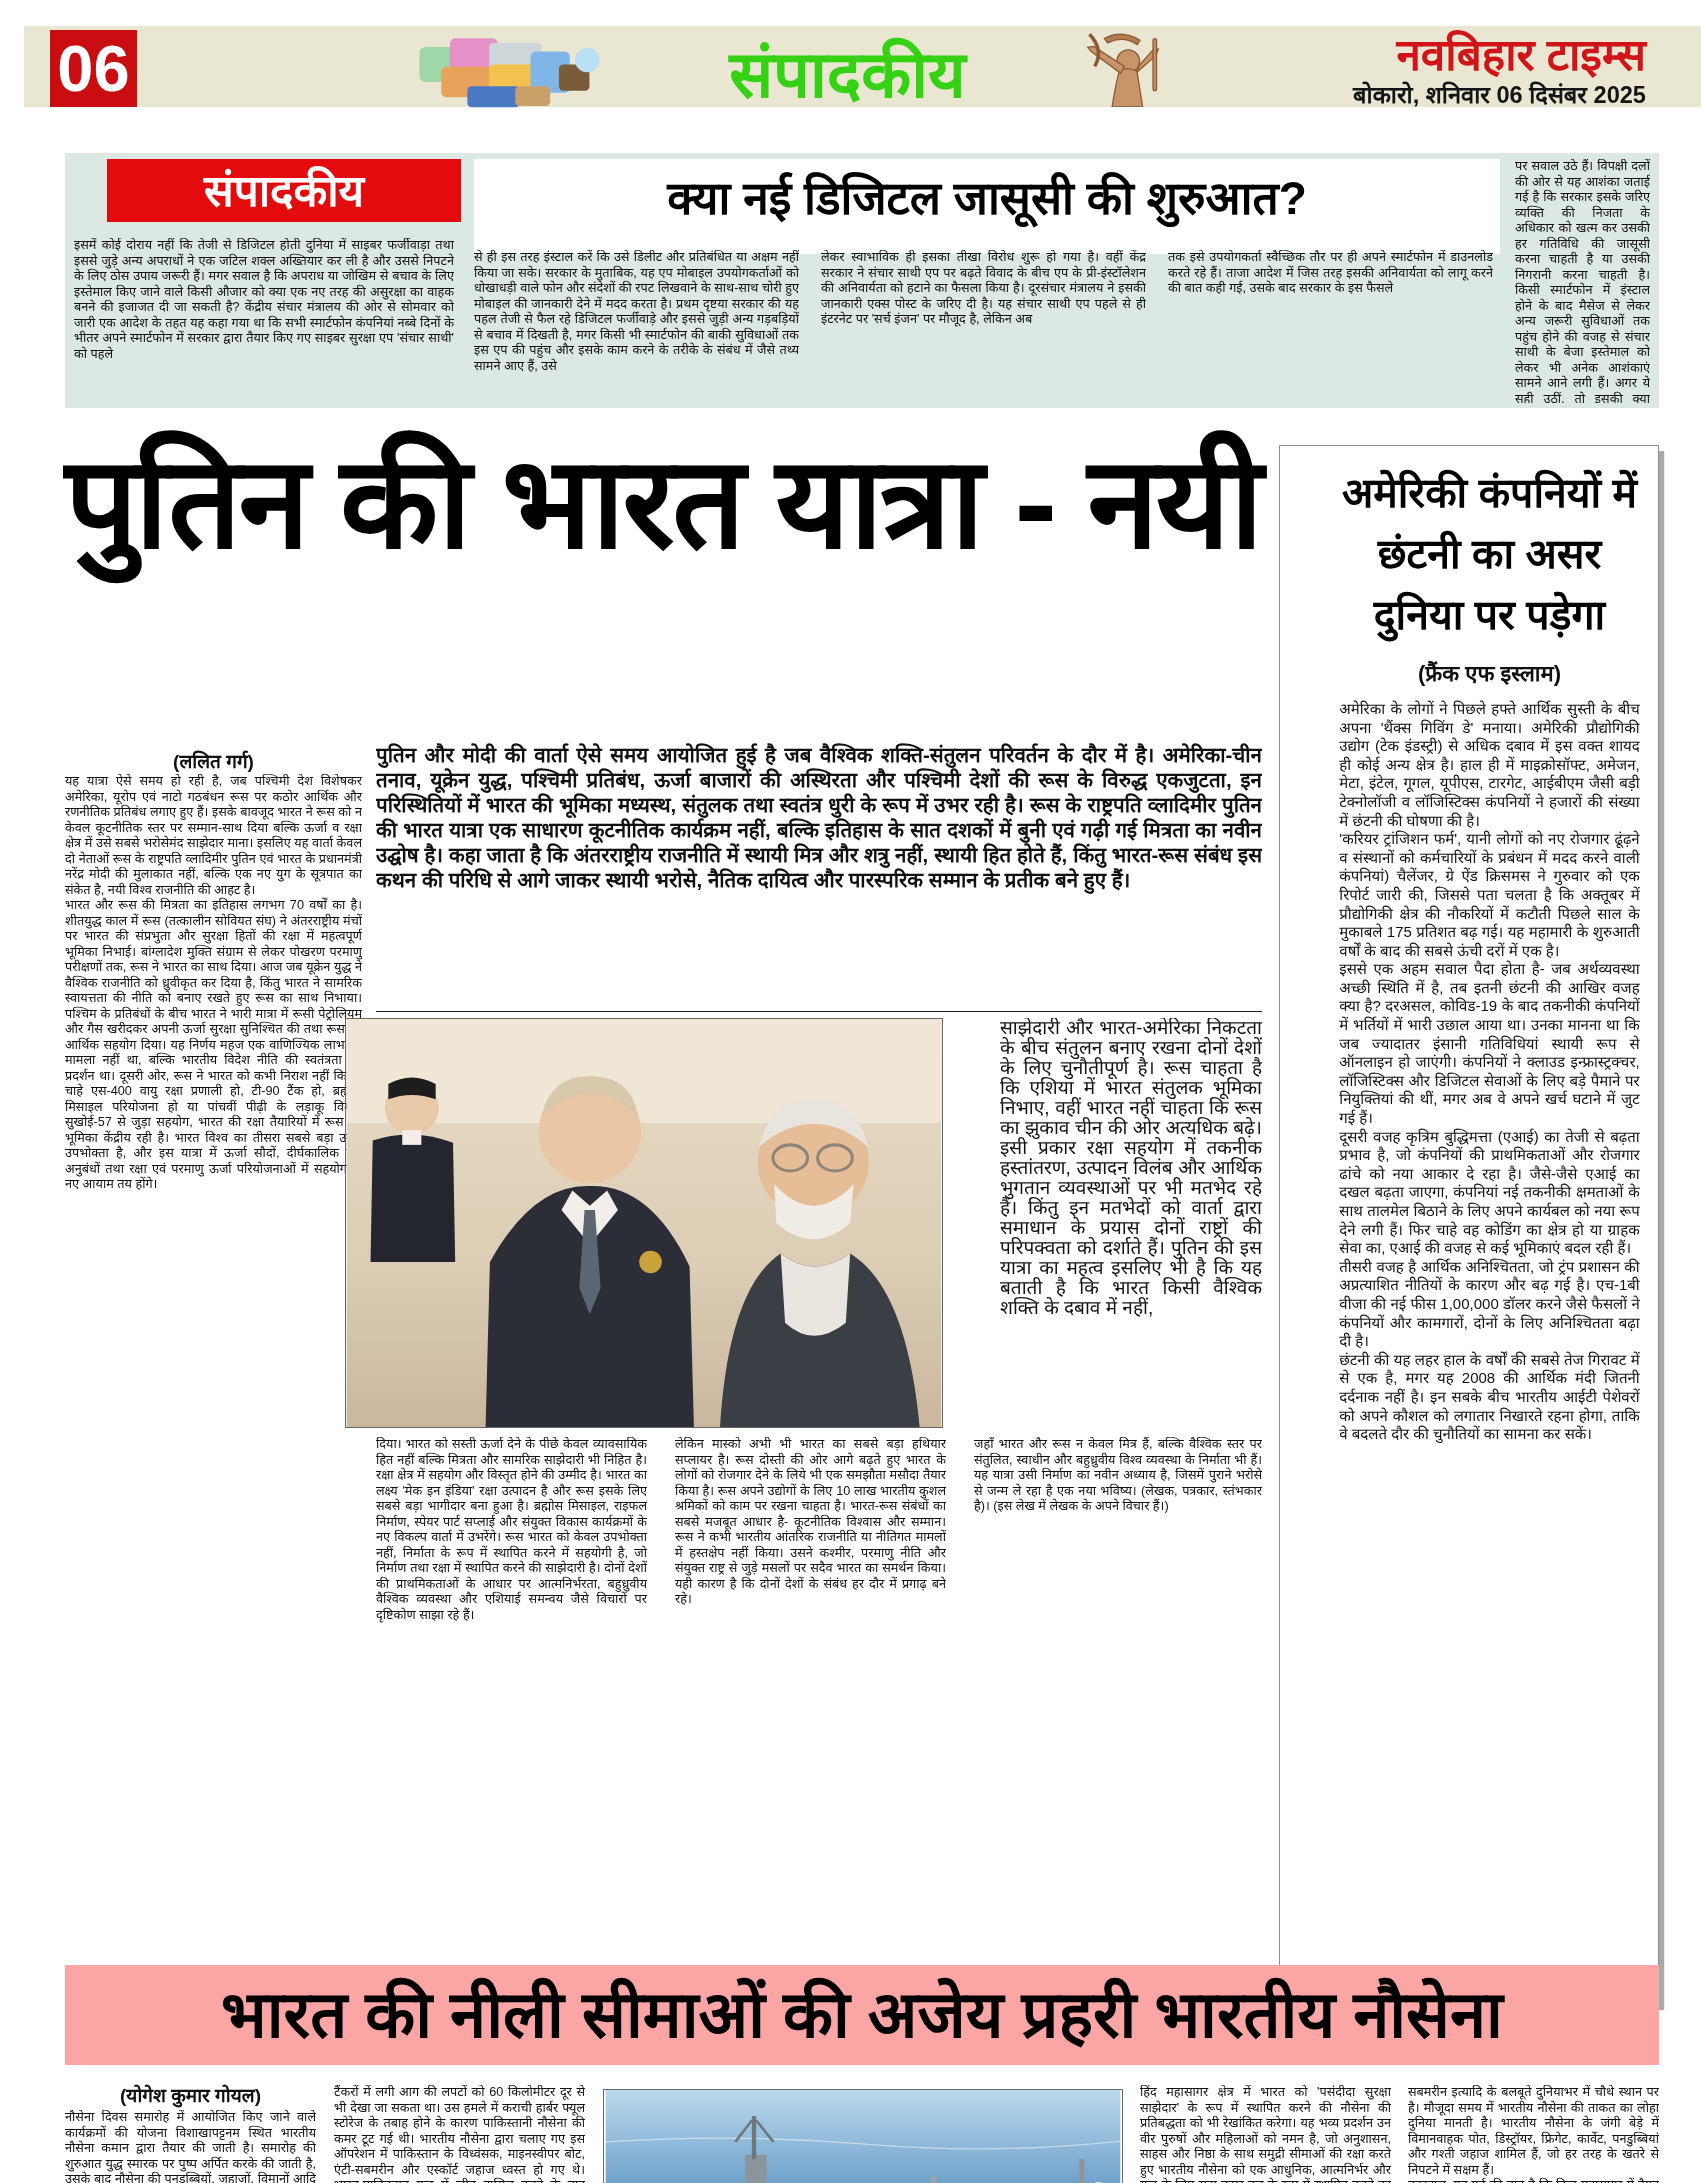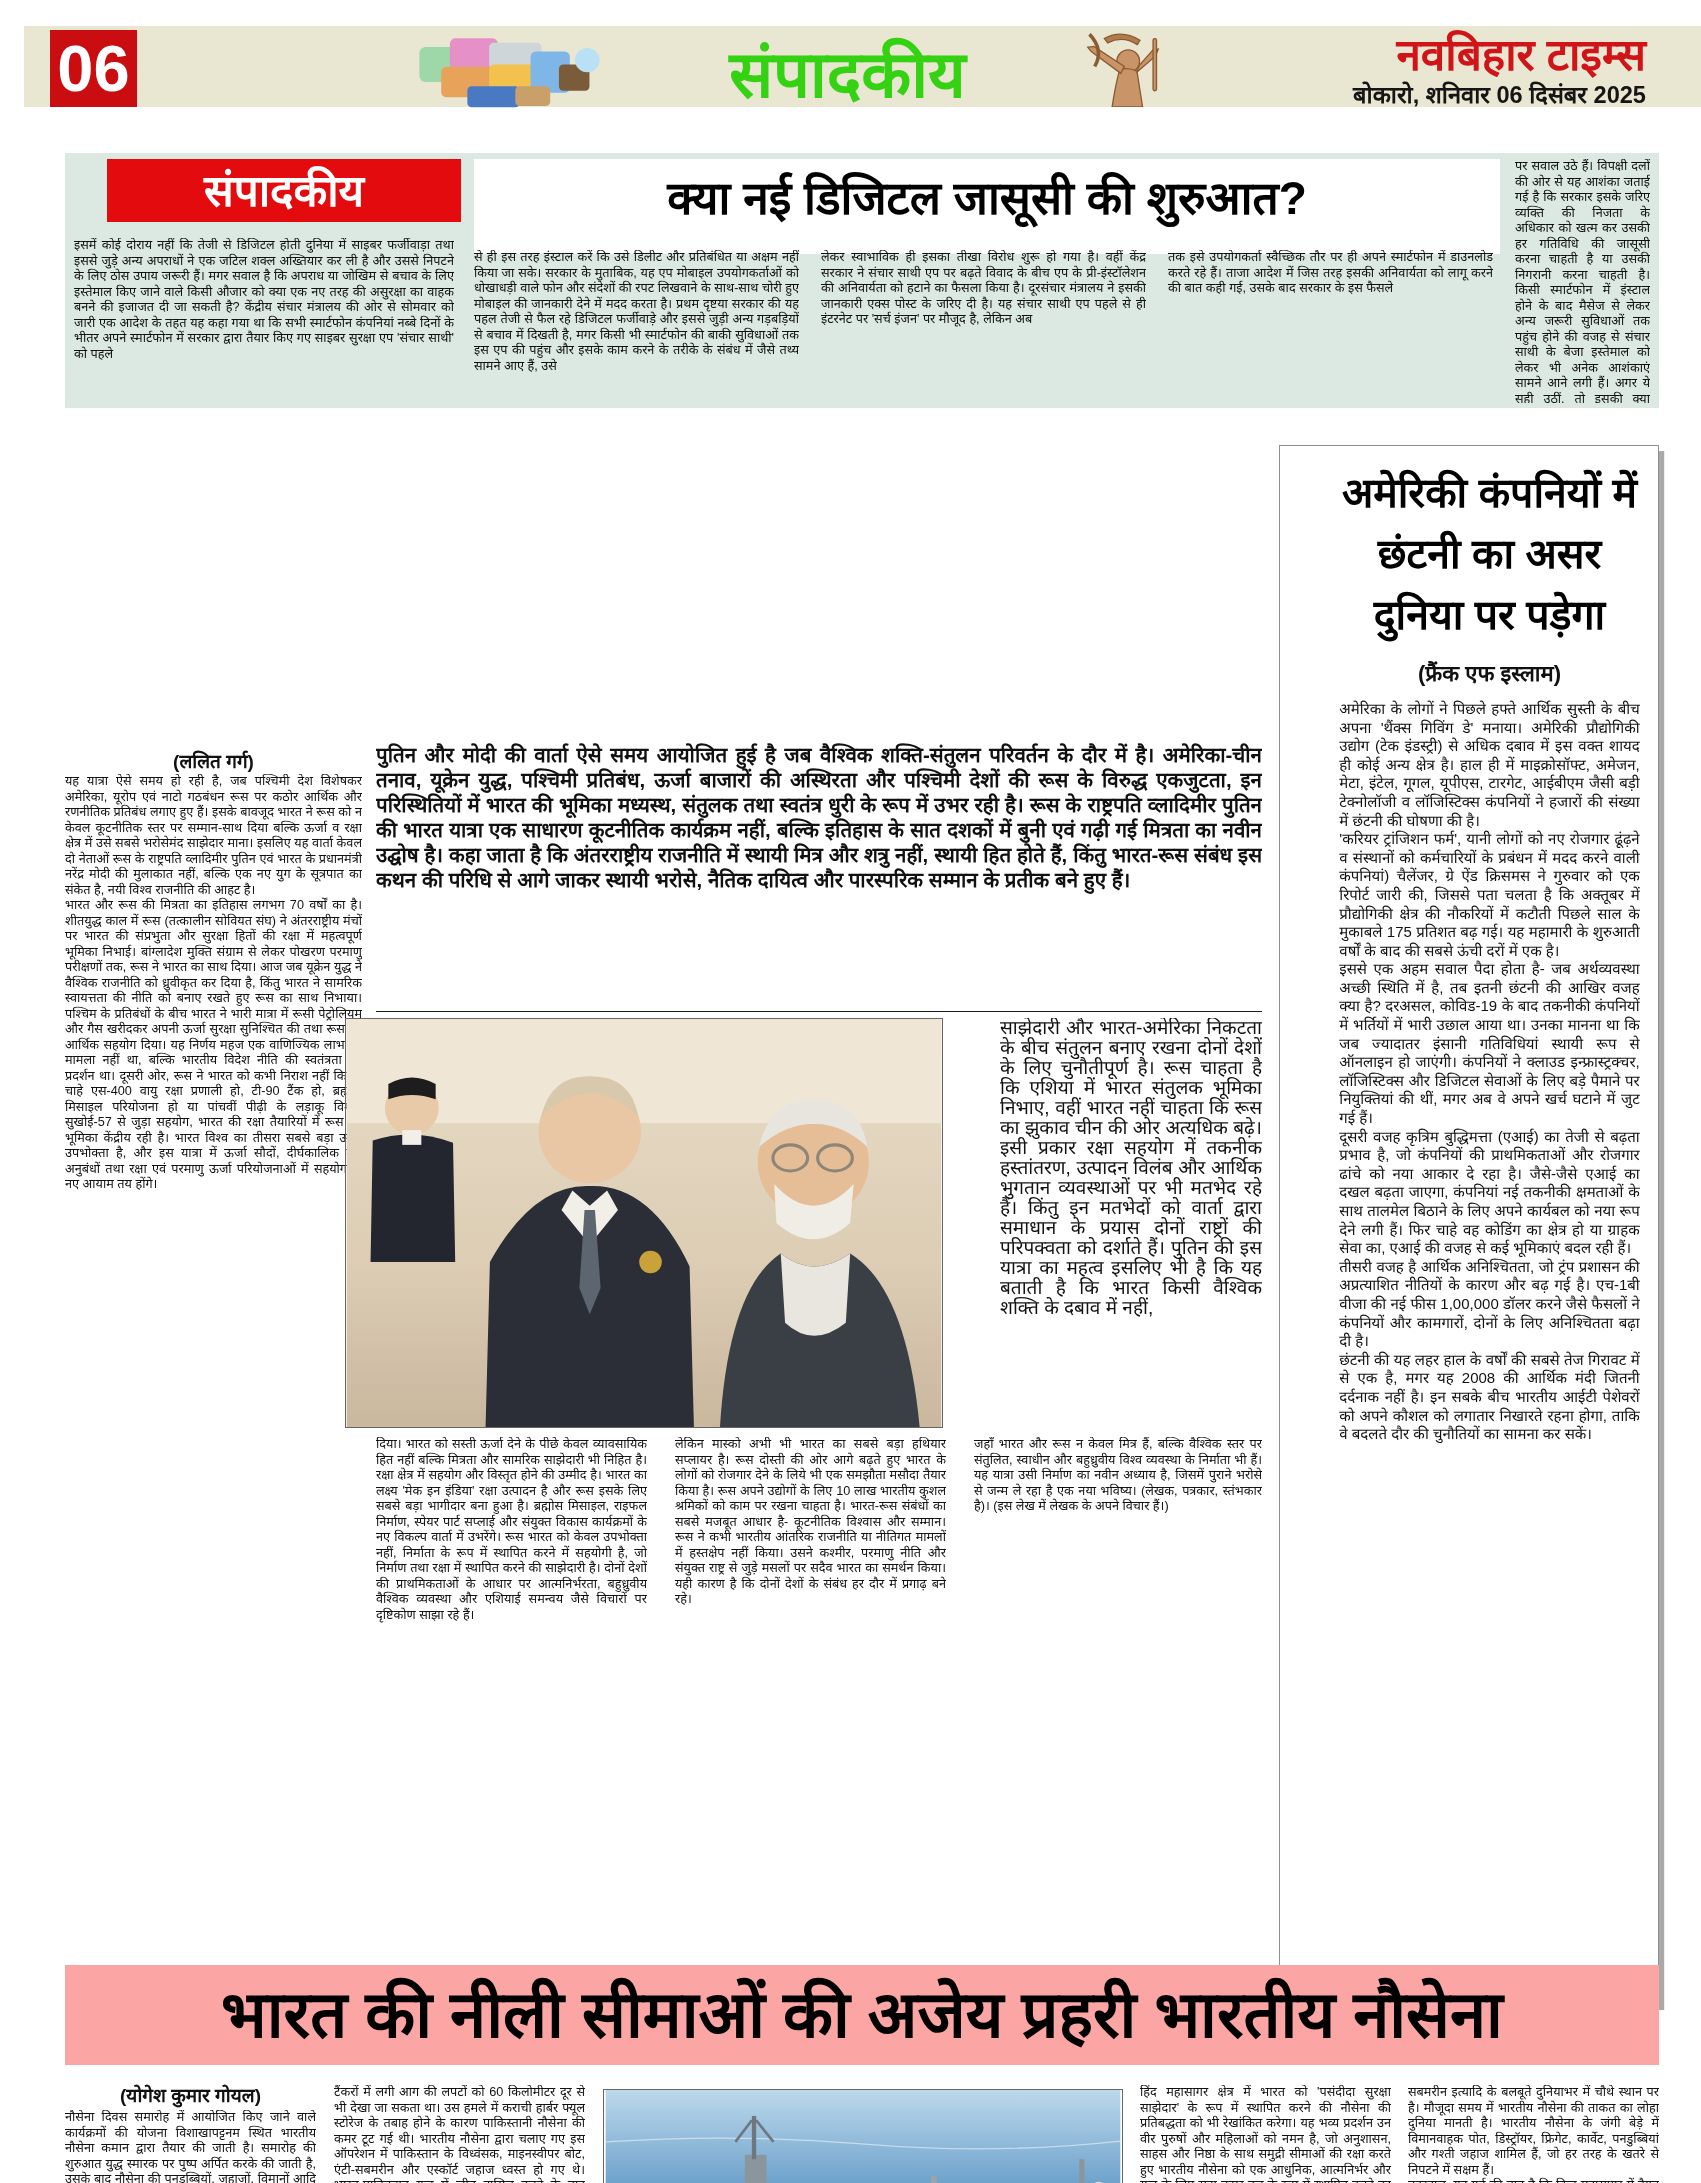--- a/index.html
+++ b/index.html
@@ -87,20 +87,21 @@
     <div class="topHead">क्या नई डिजिटल जासूसी की शुरुआत?</div>
   </div>
 
   <div class="abs just body29" style="left:74px;top:238px;width:380px;height:165px;">इसमें कोई दोराय नहीं कि तेजी से डिजिटल होती दुनिया में साइबर फर्जीवाड़ा तथा इससे जुड़े अन्य अपराधों ने एक जटिल शक्ल अख्तियार कर ली है और उससे निपटने के लिए ठोस उपाय जरूरी हैं। मगर सवाल है कि अपराध या जोखिम से बचाव के लिए इस्तेमाल किए जाने वाले किसी औजार को क्या एक नए तरह की असुरक्षा का वाहक बनने की इजाजत दी जा सकती है? केंद्रीय संचार मंत्रालय की ओर से सोमवार को जारी एक आदेश के तहत यह कहा गया था कि सभी स्मार्टफोन कंपनियां नब्बे दिनों के भीतर अपने स्मार्टफोन में सरकार द्वारा तैयार किए गए साइबर सुरक्षा एप 'संचार साथी' को पहले</div>
   <div class="abs just body29" style="left:474px;top:250px;width:325px;height:153px;">से ही इस तरह इंस्टाल करें कि उसे डिलीट और प्रतिबंधित या अक्षम नहीं किया जा सके। सरकार के मुताबिक, यह एप मोबाइल उपयोगकर्ताओं को धोखाधड़ी वाले फोन और संदेशों की रपट लिखवाने के साथ-साथ चोरी हुए मोबाइल की जानकारी देने में मदद करता है। प्रथम दृष्टया सरकार की यह पहल तेजी से फैल रहे डिजिटल फर्जीवाड़े और इससे जुड़ी अन्य गड़बड़ियों से बचाव में दिखती है, मगर किसी भी स्मार्टफोन की बाकी सुविधाओं तक इस एप की पहुंच और इसके काम करने के तरीके के संबंध में जैसे तथ्य सामने आए हैं, उसे</div>
   <div class="abs just body29" style="left:1168px;top:250px;width:325px;height:153px;">तक इसे उपयोगकर्ता स्वैच्छिक तौर पर ही अपने स्मार्टफोन में डाउनलोड करते रहे हैं। ताजा आदेश में जिस तरह इसकी अनिवार्यता को लागू करने की बात कही गई, उसके बाद सरकार के इस फैसले</div>
   <div class="abs just body29" style="left:821px;top:250px;width:325px;height:153px;">लेकर स्वाभाविक ही इसका तीखा विरोध शुरू हो गया है। वहीं केंद्र सरकार ने संचार साथी एप पर बढ़ते विवाद के बीच एप के प्री-इंस्टॉलेशन की अनिवार्यता को हटाने का फैसला किया है। दूरसंचार मंत्रालय ने इसकी जानकारी एक्स पोस्ट के जरिए दी है। यह संचार साथी एप पहले से ही इंटरनेट पर 'सर्च इंजन' पर मौजूद है, लेकिन अब</div>
   <div class="abs just body29" style="left:1515px;top:159px;width:135px;height:244px;">पर सवाल उठे हैं। विपक्षी दलों की ओर से यह आशंका जताई गई है कि सरकार इसके जरिए व्यक्ति की निजता के अधिकार को खत्म कर उसकी हर गतिविधि की जासूसी करना चाहती है या उसकी निगरानी करना चाहती है। किसी स्मार्टफोन में इंस्टाल होने के बाद मैसेज से लेकर अन्य जरूरी सुविधाओं तक पहुंच होने की वजह से संचार साथी के बेजा इस्तेमाल को लेकर भी अनेक आशंकाएं सामने आने लगी हैं। अगर ये सही उठीं, तो इसकी क्या गारंटी है कि इस एप के जरिए न केवल लोगों की निजता के अधिकार को ताक पर रखा जाएगा।</div>
 
   <div class="abs" style="left:65px;top:426px;width:1201px;height:310px;">
+    <div class="mainHead">पुतिन की भारत यात्रा - नयी</div>
   </div>
 
   <div class="abs byline center" style="left:65px;top:748px;width:297px;">(ललित गर्ग)</div>
 
   <div class="abs just body29" style="left:65px;top:774px;width:297px;height:1148px;">यह यात्रा ऐसे समय हो रही है, जब पश्चिमी देश विशेषकर अमेरिका, यूरोप एवं नाटो गठबंधन रूस पर कठोर आर्थिक और रणनीतिक प्रतिबंध लगाए हुए हैं। इसके बावजूद भारत ने रूस को न केवल कूटनीतिक स्तर पर सम्मान-साथ दिया बल्कि ऊर्जा व रक्षा क्षेत्र में उसे सबसे भरोसेमंद साझेदार माना। इसलिए यह वार्ता केवल दो नेताओं रूस के राष्ट्रपति व्लादिमीर पुतिन एवं भारत के प्रधानमंत्री नरेंद्र मोदी की मुलाकात नहीं, बल्कि एक नए युग के सूत्रपात का संकेत है, नयी विश्व राजनीति की आहट है।
 भारत और रूस की मित्रता का इतिहास लगभग 70 वर्षों का है। शीतयुद्ध काल में रूस (तत्कालीन सोवियत संघ) ने अंतरराष्ट्रीय मंचों पर भारत की संप्रभुता और सुरक्षा हितों की रक्षा में महत्वपूर्ण भूमिका निभाई। बांग्लादेश मुक्ति संग्राम से लेकर पोखरण परमाणु परीक्षणों तक, रूस ने भारत का साथ दिया। आज जब यूक्रेन युद्ध ने वैश्विक राजनीति को ध्रुवीकृत कर दिया है, किंतु भारत ने सामरिक स्वायत्तता की नीति को बनाए रखते हुए रूस का साथ निभाया। पश्चिम के प्रतिबंधों के बीच भारत ने भारी मात्रा में रूसी पेट्रोलियम और गैस खरीदकर अपनी ऊर्जा सुरक्षा सुनिश्चित की तथा रूस को आर्थिक सहयोग दिया। यह निर्णय महज एक वाणिज्यिक लाभ का मामला नहीं था, बल्कि भारतीय विदेश नीति की स्वतंत्रता का प्रदर्शन था। दूसरी ओर, रूस ने भारत को कभी निराश नहीं किया। चाहे एस-400 वायु रक्षा प्रणाली हो, टी-90 टैंक हो, ब्रह्मोस मिसाइल परियोजना हो या पांचवीं पीढ़ी के लड़ाकू विमान सुखोई-57 से जुड़ा सहयोग, भारत की रक्षा तैयारियों में रूस की भूमिका केंद्रीय रही है। भारत विश्व का तीसरा सबसे बड़ा ऊर्जा उपभोक्ता है, और इस यात्रा में ऊर्जा सौदों, दीर्घकालिक तेल अनुबंधों तथा रक्षा एवं परमाणु ऊर्जा परियोजनाओं में सहयोग के नए आयाम तय होंगे।</div>
 
   <div class="abs just lede" style="left:376px;top:742px;width:886px;height:265px;">पुतिन और मोदी की वार्ता ऐसे समय आयोजित हुई है जब वैश्विक शक्ति-संतुलन परिवर्तन के दौर में है। अमेरिका-चीन तनाव, यूक्रेन युद्ध, पश्चिमी प्रतिबंध, ऊर्जा बाजारों की अस्थिरता और पश्चिमी देशों की रूस के विरुद्ध एकजुटता, इन परिस्थितियों में भारत की भूमिका मध्यस्थ, संतुलक तथा स्वतंत्र धुरी के रूप में उभर रही है। रूस के राष्ट्रपति व्लादिमीर पुतिन की भारत यात्रा एक साधारण कूटनीतिक कार्यक्रम नहीं, बल्कि इतिहास के सात दशकों में बुनी एवं गढ़ी गई मित्रता का नवीन उद्घोष है। कहा जाता है कि अंतरराष्ट्रीय राजनीति में स्थायी मित्र और शत्रु नहीं, स्थायी हित होते हैं, किंतु भारत-रूस संबंध इस कथन की परिधि से आगे जाकर स्थायी भरोसे, नैतिक दायित्व और पारस्परिक सम्मान के प्रतीक बने हुए हैं।</div>
 
   <div class="abs rule" style="left:376px;top:1011px;width:886px;height:1.3px;"></div>

